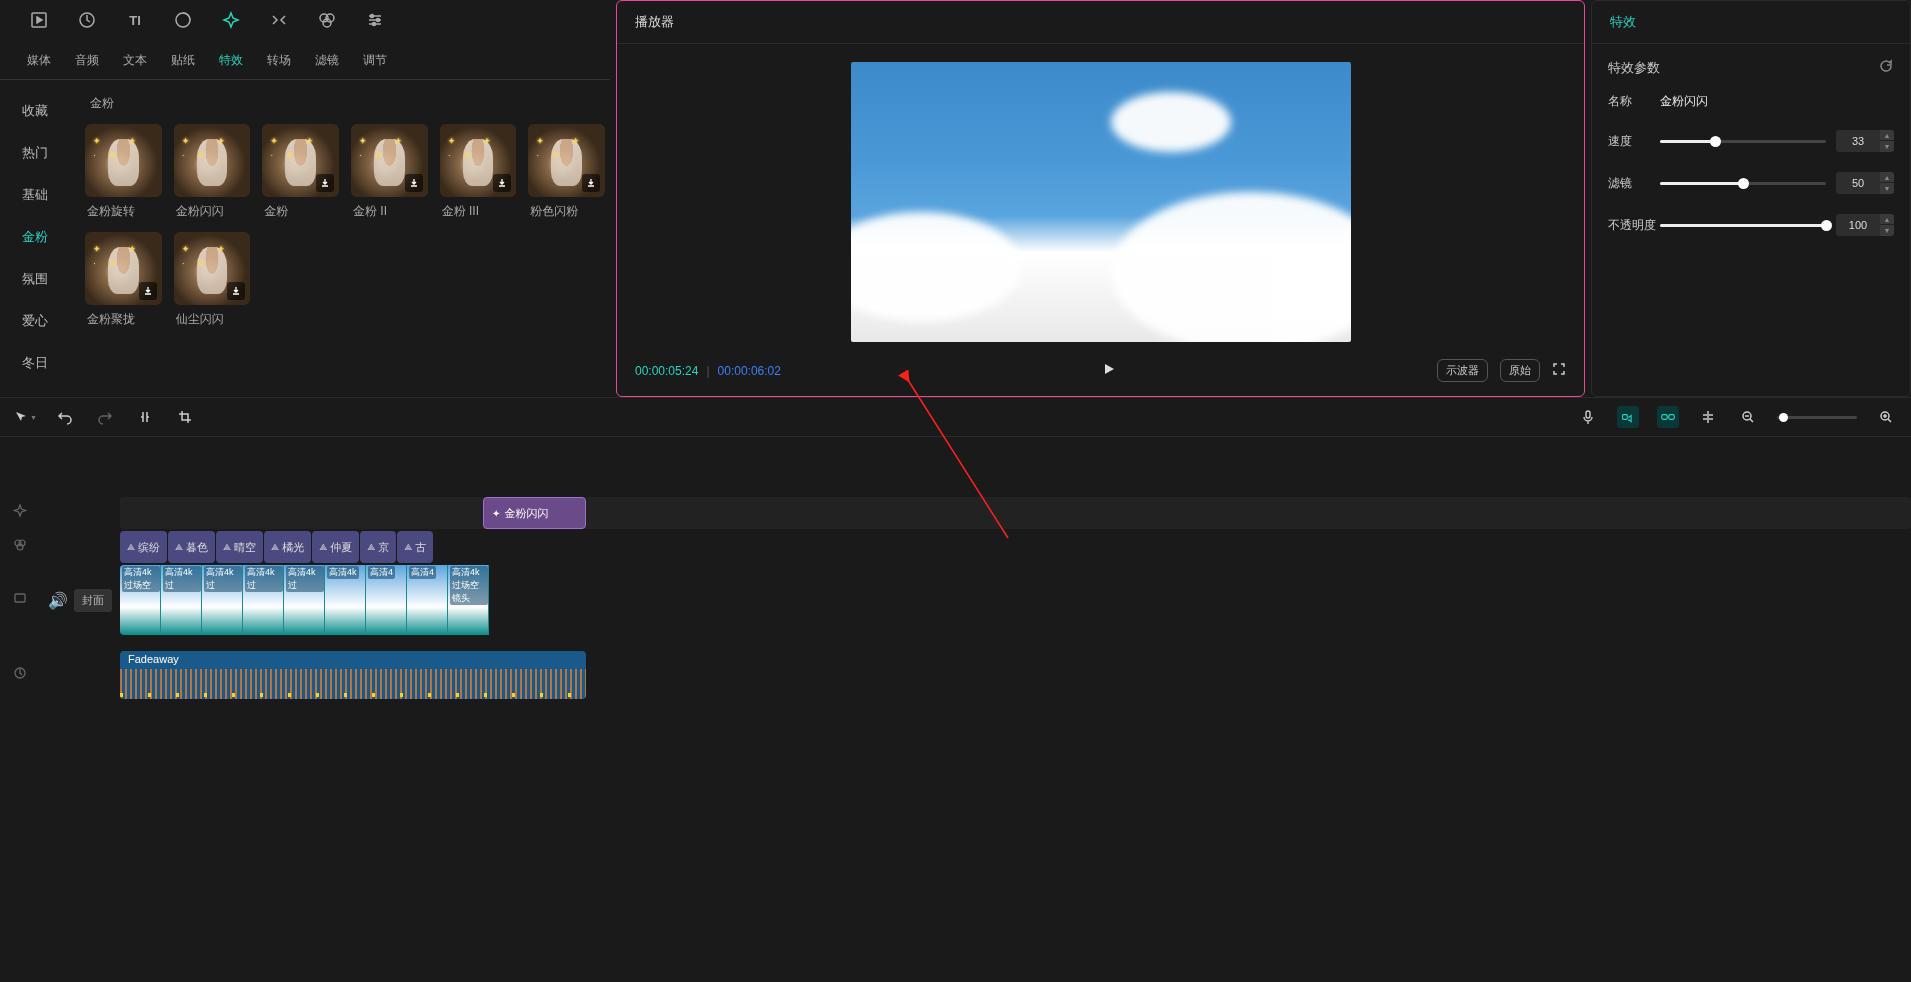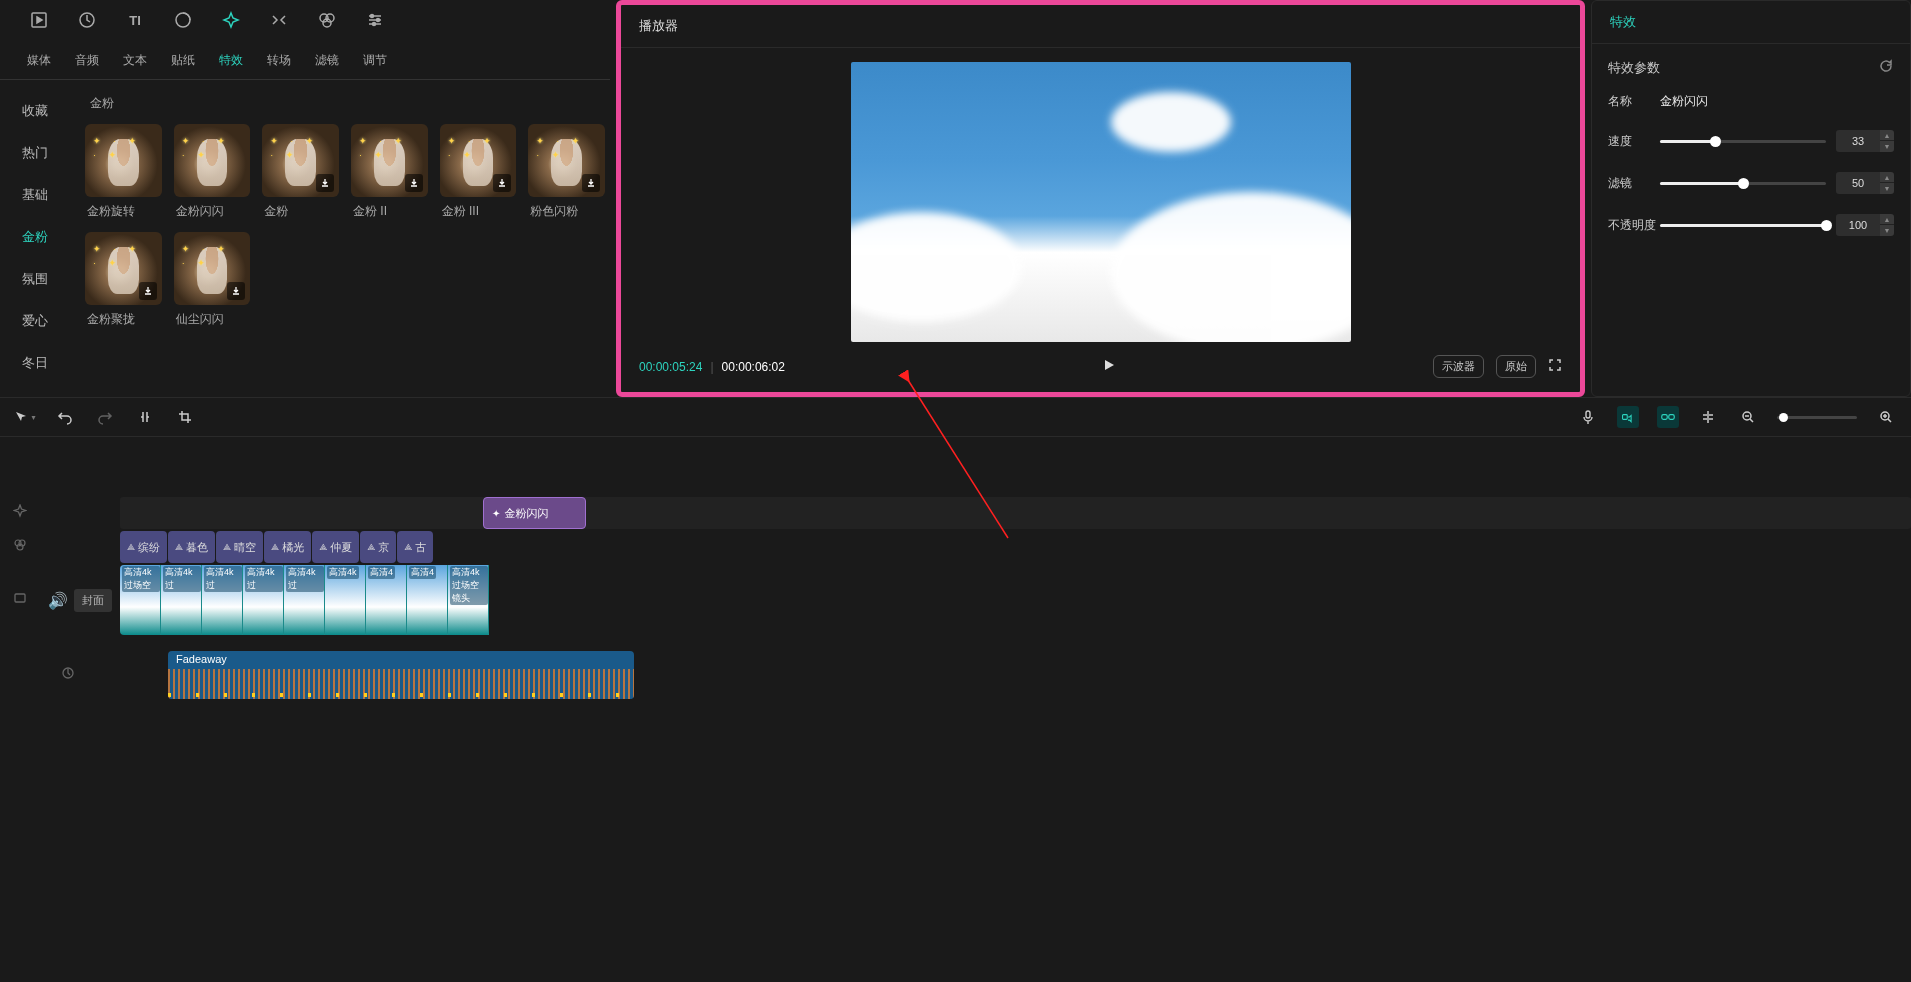--- a/index.html
+++ b/index.html
@@ -17,31 +17,31 @@
 .effects-area { flex: 1; overflow-y: auto; padding: 10px 5px; }
 .effects-title { font-size: 12px; color: #aaa; padding: 5px 5px 12px; }
 .effects-grid { display: grid; grid-template-columns: repeat(6, 1fr); gap: 12px; }
 .effect-item { display: flex; flex-direction: column; }
 .effect-thumb { position: relative; width: 100%; aspect-ratio: 1.05; border-radius: 6px; background: linear-gradient(135deg, #4a3a2a, #2a1a0a); overflow: hidden; }
 .effect-thumb.girl { background: radial-gradient(circle at 45% 55%, #e8d4b0 8%, #8a6a4a 25%, #3a2a1a 65%); }
 .effect-thumb.girl::before { content: ''; position: absolute; left: 30%; top: 20%; width: 40%; height: 65%; background: radial-gradient(ellipse at 50% 25%, #d4b090 30%, transparent 31%), linear-gradient(#e8dcd0, #d0c0ad); border-radius: 40% 40% 30% 30%; opacity: 0.9; }
 .effect-thumb.sparkle::after { content: '✦ · ✦ · ✦'; position: absolute; top: 10px; left: 8px; right: 8px; color: #ffd24a; font-size: 9px; letter-spacing: 5px; line-height: 14px; text-shadow: 0 0 3px #ffea80; }
 .dl-badge { position: absolute; right: 5px; bottom: 5px; width: 18px; height: 18px; background: rgba(0,0,0,0.55); border-radius: 3px; display: flex; align-items: center; justify-content: center; color: #fff; font-size: 11px; }
 .effect-name { font-size: 12px; color: #aaa; margin-top: 6px; padding-left: 2px; }
-.player-panel { flex: 1; background: #1a1a1a; margin: 0 6px; border: 5px solid #ec4899; border-radius: 6px; display: flex; flex-direction: column; }
+.player-panel { flex: 1; background: #1a1a1a; margin: 0 6px; border: 1px solid #ec4899; border-radius: 6px; display: flex; flex-direction: column; }
 .panel-header { padding: 12px 18px; font-size: 13px; color: #ddd; border-bottom: 1px solid #2a2a2a; }
 .preview-area { flex: 1; display: flex; align-items: center; justify-content: center; padding: 10px 20px 0; }
 .preview-image { width: 500px; height: 280px; background: linear-gradient(#3c8ac9 0%, #4a98d6 35%, #5aa5de 55%, #fff 68%, #e8e8e8 100%); position: relative; overflow: hidden; border-radius: 2px; }
 .cloud { position: absolute; background: #fff; border-radius: 50%; filter: blur(4px); opacity: 0.95; }
 .cloud.c1 { width: 280px; height: 160px; right: -40px; bottom: -10px; }
 .cloud.c2 { width: 200px; height: 110px; left: -30px; bottom: 20px; }
 .cloud.c3 { width: 120px; height: 60px; right: 120px; top: 30px; }
 .player-controls { display: flex; align-items: center; padding: 10px 18px 14px; }
 .time-current { color: #2dd4bf; font-size: 12px; }
-.time-total { color: #ffffff; font-size: 12px; margin-left: 8px; }
+.time-total { color: #3b82f6; font-size: 12px; margin-left: 8px; }
 .time-total::before { content: '|'; margin-right: 8px; color: #555; }
 .play-btn { margin-left: auto; margin-right: auto; color: #ddd; cursor: pointer; }
 .player-right-btns { display: flex; gap: 12px; align-items: center; }
 .small-btn { border: 1px solid #555; padding: 3px 8px; font-size: 11px; color: #ccc; border-radius: 6px; cursor: pointer; }
 .full-btn { color: #ccc; cursor: pointer; }
 .right-panel { width: 320px; background: #1a1a1a; border: 1px solid #2a2a2a; border-radius: 6px; display: flex; flex-direction: column; }
 .right-header { padding: 12px 18px; font-size: 13px; color: #2dd4bf; border-bottom: 1px solid #2a2a2a; }
 .params-body { padding: 14px 16px; }
 .param-title-row { display: flex; justify-content: space-between; align-items: center; margin-bottom: 16px; font-size: 13px; }
 .param-row { display: flex; align-items: center; margin-bottom: 20px; font-size: 12px; }
@@ -84,21 +84,21 @@
 .video-slice-label { position: absolute; top: 1px; left: 2px; font-size: 9px; color: #fff; background: rgba(10,60,90,0.5); padding: 0 2px; border-radius: 2px; }
 .audio-clip { position: absolute; left: 0; top: 0; height: 100%; background: #1a5a8a; border-radius: 4px; overflow: hidden; }
 .audio-label { position: absolute; top: 2px; left: 8px; font-size: 11px; color: #fff; }
 .audio-wave { position: absolute; left: 0; right: 0; bottom: 0; top: 18px; background: repeating-linear-gradient(90deg, #fa8020 0 2px, #1a5a8a 2px 5px); opacity: 0.7; }
 .audio-dots { position: absolute; left: 0; right: 0; bottom: 2px; height: 4px; background: repeating-linear-gradient(90deg, #ffd020 0 3px, transparent 3px 28px); }
 .playhead { position: absolute; top: 0; bottom: -300px; width: 1px; background: #fff; z-index: 50; }
 .playhead-handle { position: absolute; top: -3px; left: -5px; width: 11px; height: 15px; background: #fff; clip-path: polygon(0 0, 100% 0, 100% 60%, 50% 100%, 0 60%); }
 .cover-btn { background: #333; color: #bbb; font-size: 11px; padding: 4px 8px; border-radius: 3px; }
 .red-arrow { position: absolute; pointer-events: none; z-index: 100; }
 .video-track-row { height: 70px !important; }
-.audio-track-row { height: 48px !important; margin-left: 48px; }
+.audio-track-row { height: 48px !important; }
 </style>
 </head>
 <body>
 
 <div class="top-section">
   <div class="left-panel">
     <div class="top-tabs">
       <div class="top-tab">
           <div class="top-tab-icon">
             <svg width="18" height="18" viewBox="0 0 18 18" fill="none" stroke="#aaa" stroke-width="1.5">

